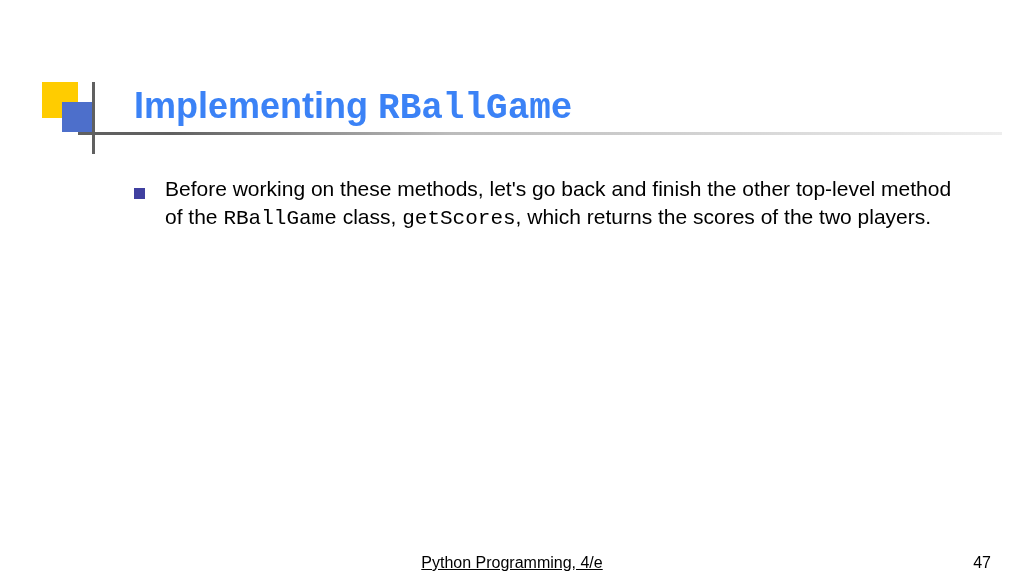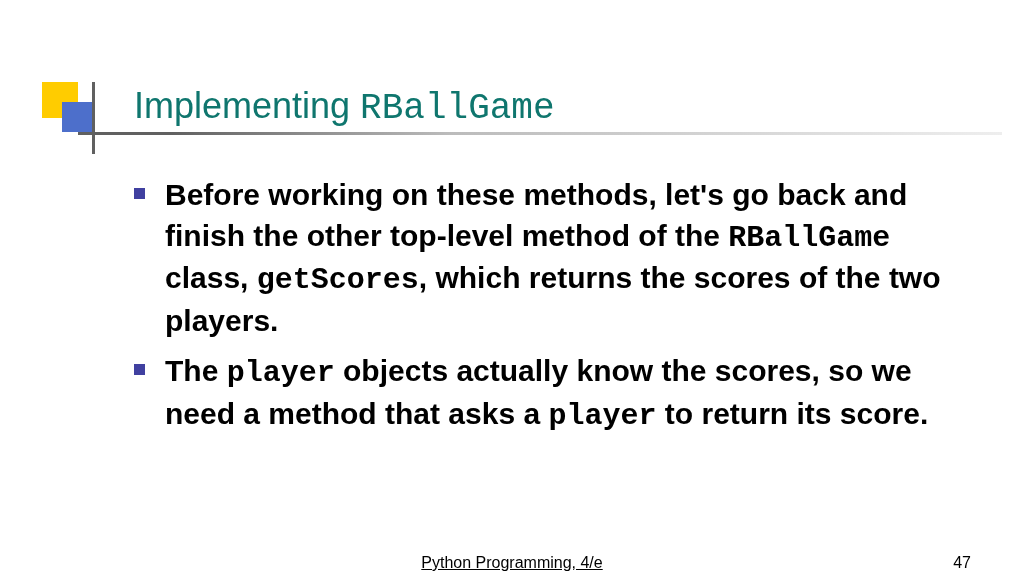--- a/index.html
+++ b/index.html
@@ -48,22 +48,22 @@
     left: 92px;
     width: 3px;
     height: 72px;
     background: #606060;
   }
   .title {
     position: absolute;
     top: 85px;
     left: 134px;
     font-size: 36px;
-    color: #0f766e;
-    font-weight: normal;
+    color: #3b82f6;
+    font-weight: bold;
   }
   .title .mono {
     font-family: "Courier New", Courier, monospace;
   }
   .content {
     position: absolute;
     top: 175px;
     left: 134px;
     right: 60px;
   }
@@ -74,45 +74,44 @@
   }
   .bullet-marker {
     width: 11px;
     height: 11px;
     background: #4040a0;
     flex-shrink: 0;
     margin-top: 13px;
     margin-right: 20px;
   }
   .bullet-text {
-    font-size: 30px;
+    font-size: 21px;
     color: #000000;
     line-height: 1.35;
-    font-weight: bold;
   }
   .mono {
     font-family: "Courier New", Courier, monospace;
   }
   .footer {
     position: absolute;
     bottom: 22px;
     left: 0;
     right: 0;
     font-size: 16px;
     color: #000000;
   }
   .footer-center {
     position: absolute;
     left: 50%;
     transform: translateX(-50%);
     text-decoration: underline;
   }
   .footer-right {
     position: absolute;
-    right: 53px;
+    right: 33px;
   }
 </style>
 </head>
 <body>
 
 <div class="decoration">
   <div class="yellow-square"></div>
   <div class="blue-square"></div>
 </div>
 <div class="title-line-v"></div>
@@ -120,22 +119,18 @@
 
 <div class="title">
   <span>Implementing </span><span class="mono">RBallGame</span>
 </div>
 
 <div class="content" id="content">
     <div class="bullet-item">
       <div class="bullet-marker"></div>
       <div class="bullet-text"><span>Before working on these methods, let</span><span>'</span><span>s go back and finish the other top-level method of the </span><span class="mono">RBallGame</span><span> class, </span><span class="mono">getScores</span><span>, which returns the scores of the two players.</span></div>
     </div>
-    <div class="bullet-item">
-      <div class="bullet-marker"></div>
-      <div class="bullet-text"><span>The </span><span class="mono">player</span><span> objects actually know the scores, so we need a method that asks a </span><span class="mono">player</span><span> to return its score.</span></div>
-    </div>
   </div>
 
 <div class="footer">
   <span class="footer-center">Python Programming, 4/e</span>
   <span class="footer-right">47</span>
 </div>
 
 </body></html>

